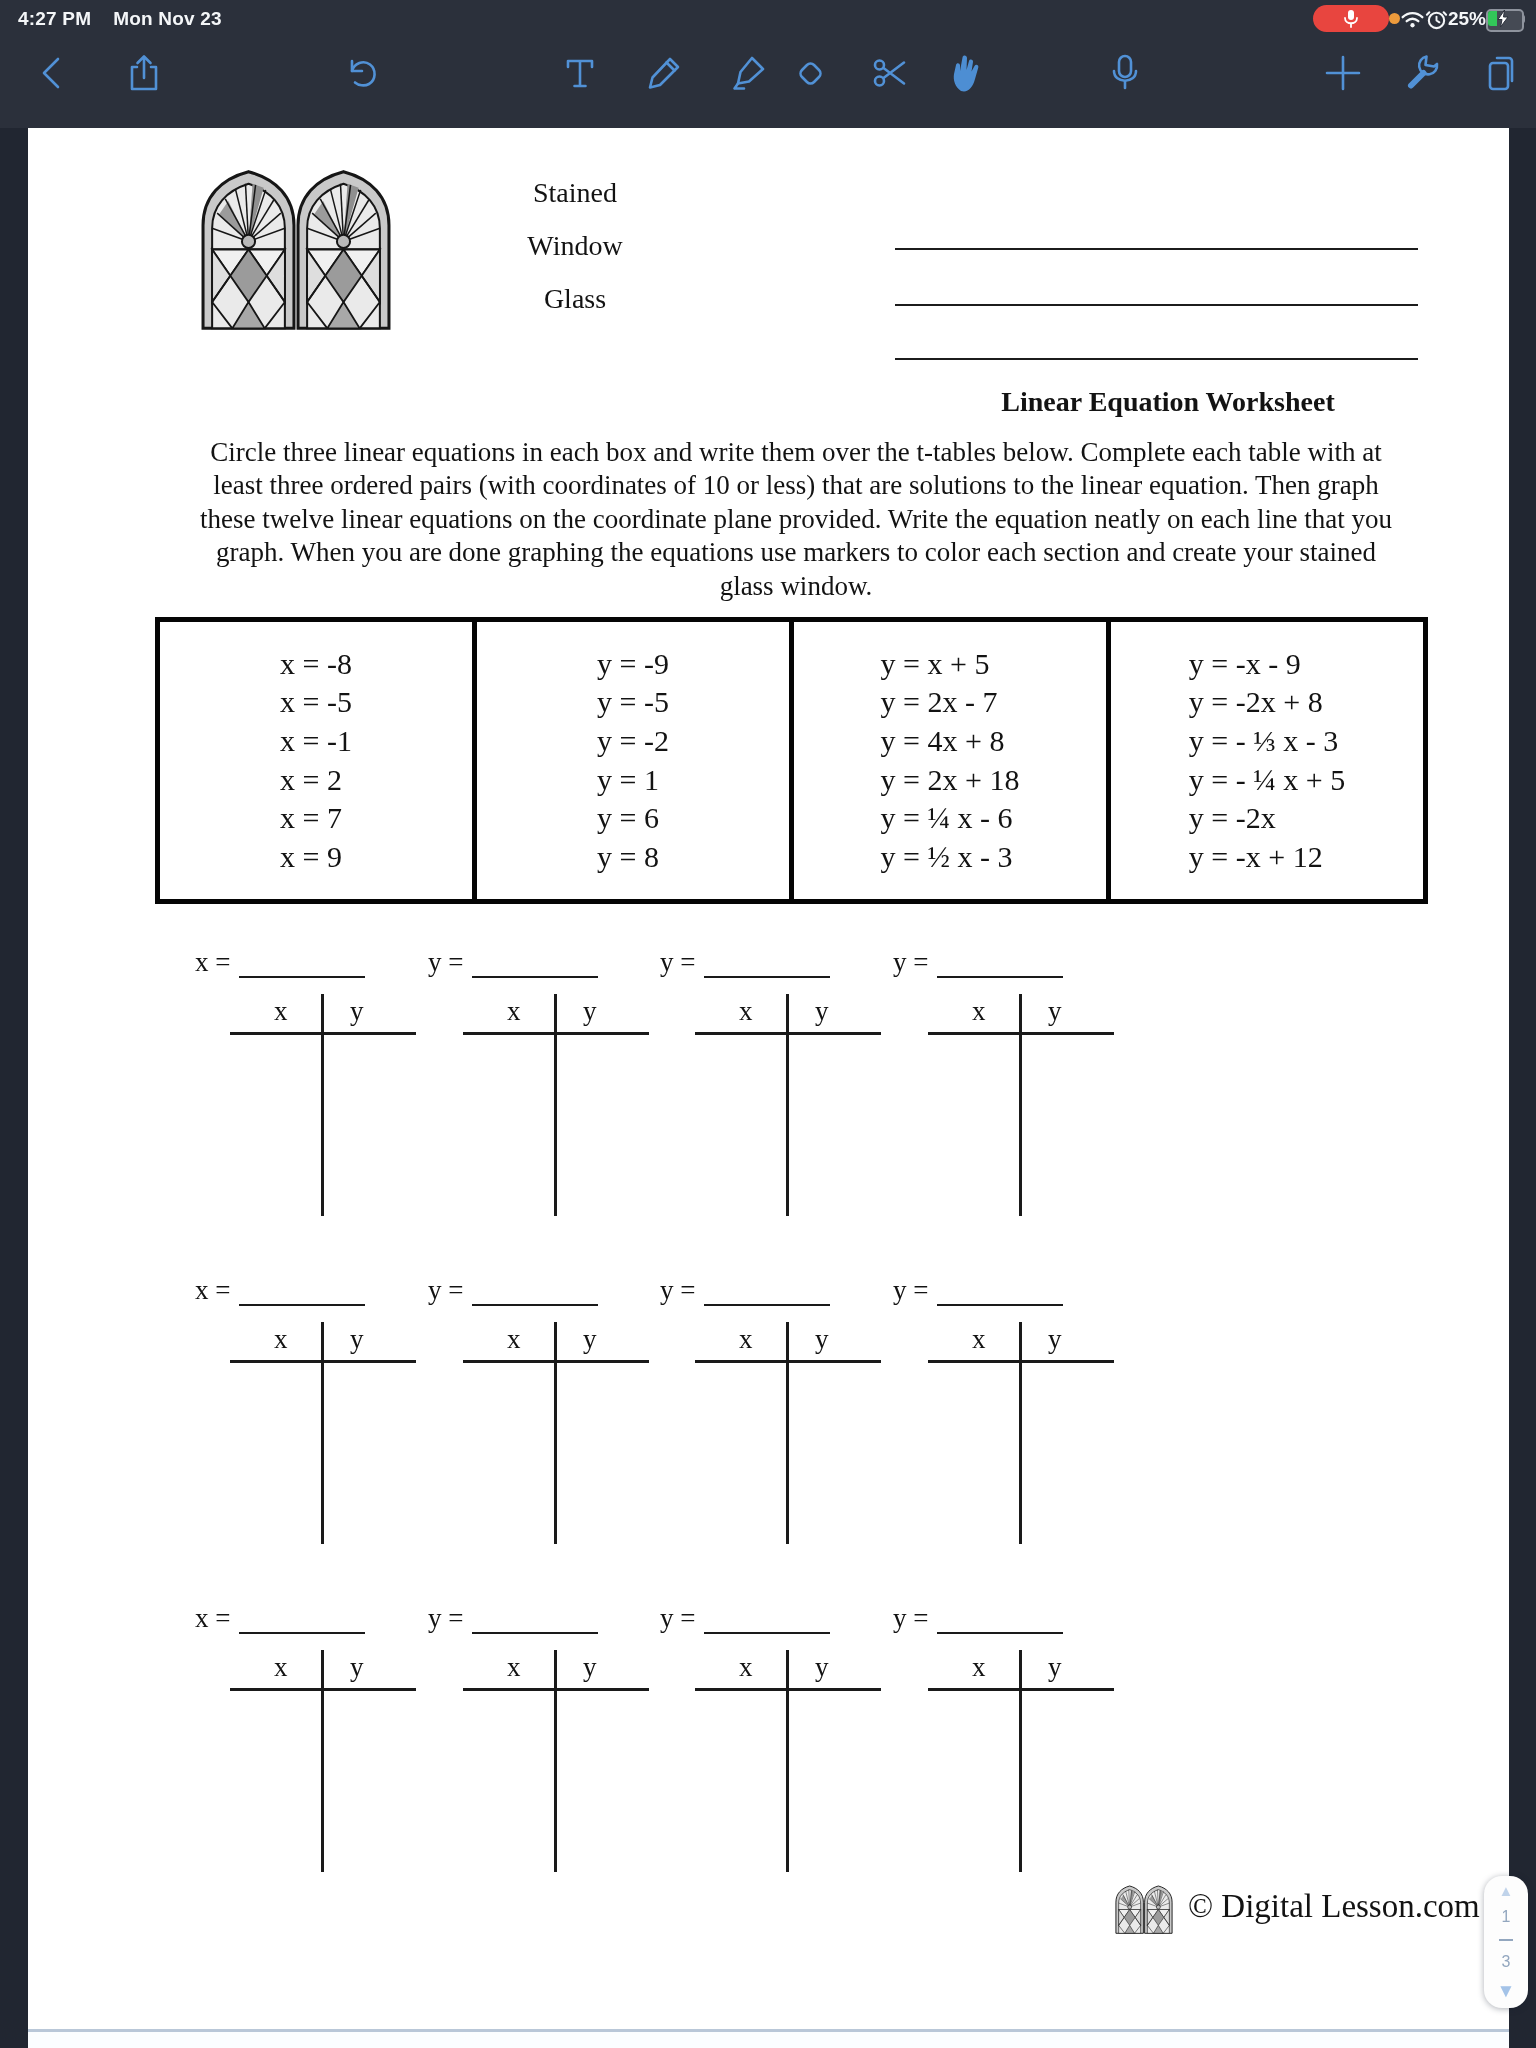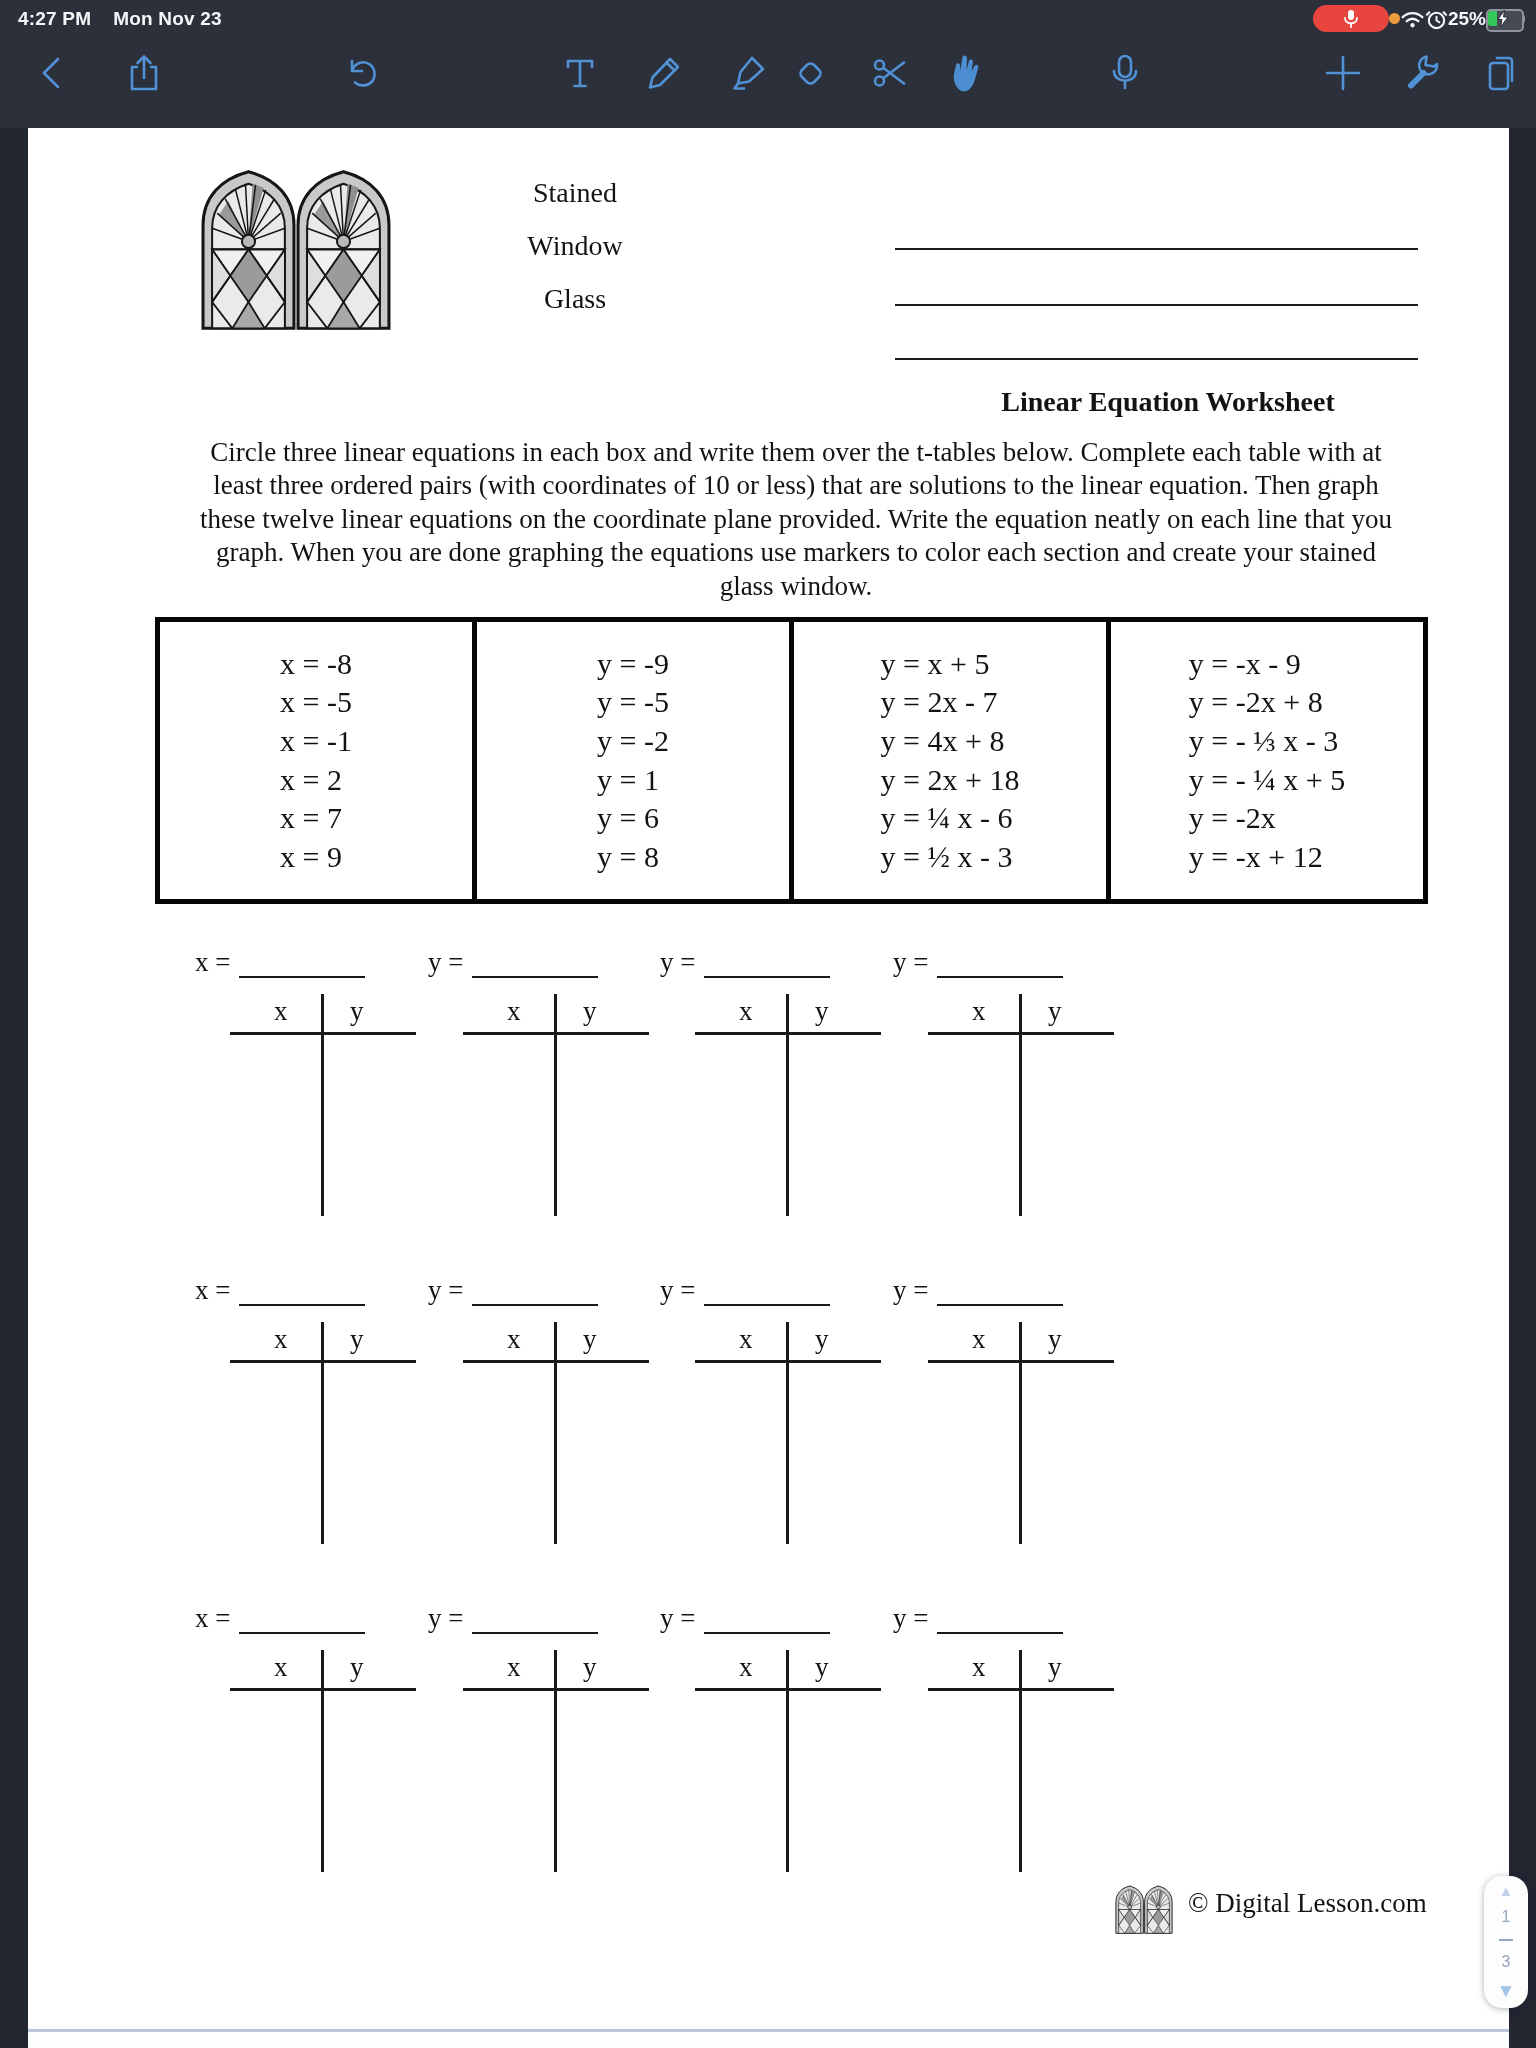--- a/index.html
+++ b/index.html
@@ -45,21 +45,21 @@
   
   .tcell{position:absolute;width:230px;height:310px;}
   .tlabel{display:flex;align-items:flex-end;font-size:27px;height:34px;}
   .teq{display:inline-block;}
   .tblank{display:inline-block;width:126px;border-bottom:2px solid #1a1a1a;height:26px;margin-left:9px;}
   .tfig{position:relative;margin-left:35px;margin-top:16px;width:186px;height:222px;}
   .tvert{position:absolute;left:91px;top:0;width:3px;height:222px;background:#1a1a1a;}
   .tbar{position:absolute;left:0;top:38px;width:186px;height:3px;background:#1a1a1a;}
   .thx{position:absolute;left:44px;top:2px;font-size:27px;}
   .thy{position:absolute;left:120px;top:2px;font-size:27px;}
-  .footer-credit{left:1160px;top:1760px;font-size:27px;}
+  .footer-credit{left:1160px;top:1760px;font-size:33px;}
   .footer-icon{left:1087px;top:1750px;}
   
   .navpanel{position:absolute;left:1484px;top:1876px;width:44px;height:132px;background:#fdfdfd;
             border-radius:18px;box-shadow:0 1px 6px rgba(20,30,45,.35);display:flex;flex-direction:column;
             align-items:center;justify-content:space-between;padding:6px 0;box-sizing:border-box;
             font-family:"Liberation Sans",sans-serif;}
   .nav-up{color:#c0d3ea;font-size:15px;cursor:pointer;}
   .nav-down{color:#a4c3e8;font-size:19px;cursor:pointer;}
   .nav-num{color:#93a7bf;font-size:16px;line-height:16px;}
   .nav-rule{width:14px;height:2px;background:#93a7bf;margin:3px 0;}

